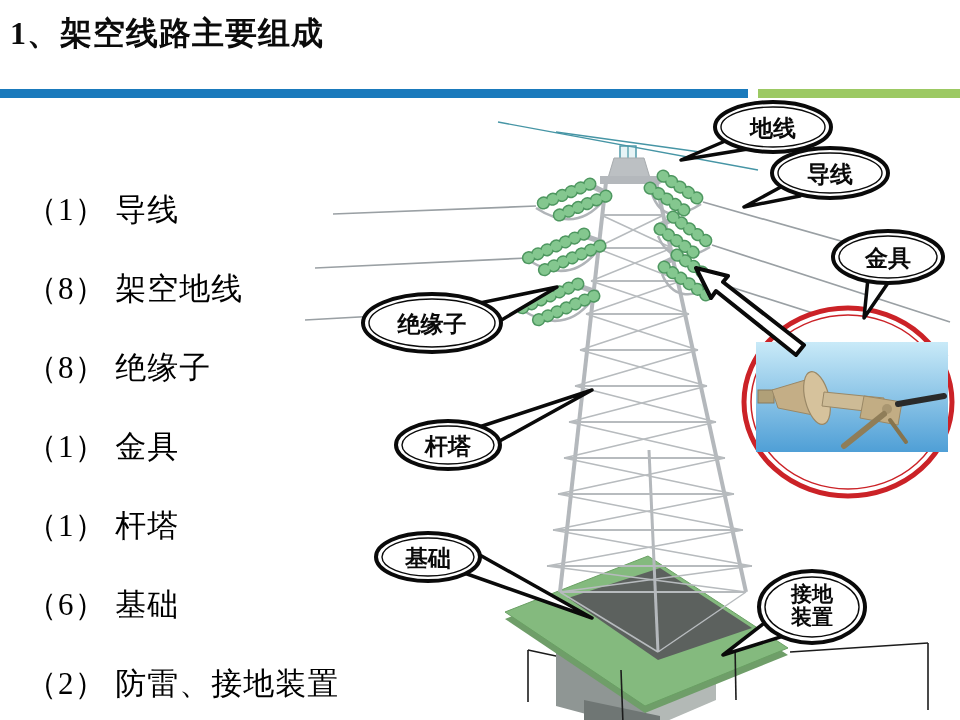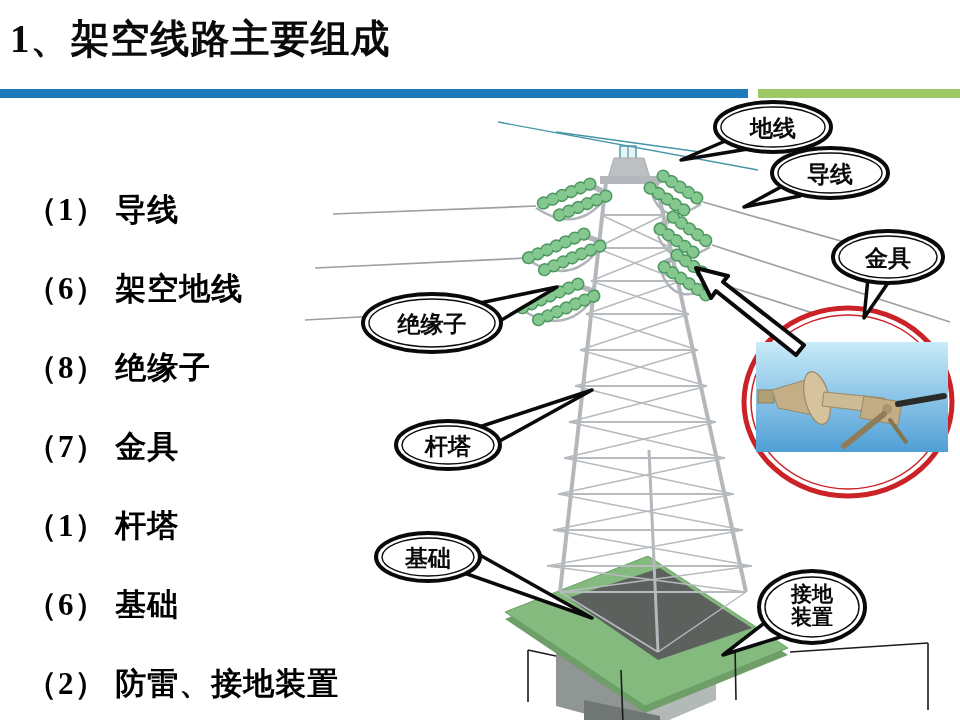--- a/index.html
+++ b/index.html
@@ -2,30 +2,30 @@
 <html><head>
 <meta charset="utf-8">
 <style>
   html,body{margin:0;padding:0;}
   body{
     width:960px;height:720px;position:relative;background:#ffffff;
     font-family:"Liberation Serif","DejaVu Serif",serif;overflow:hidden;
   }
   .title{
     position:absolute;left:10px;top:12px;width:700px;
-    font-size:39px;font-weight:700;color:#0b0b0b;letter-spacing:1px;
+    font-size:32px;font-weight:700;color:#0b0b0b;letter-spacing:1px;
     font-family:"Liberation Serif","DejaVu Serif",serif;
   }
   .divider{position:absolute;top:89px;height:9px;}
   .divider.blue{left:0;width:748px;background:#1a7abc;}
   .divider.green{left:758px;width:202px;background:#9cc963;}
   .item-list{position:absolute;left:26px;top:189px;}
   .item-list .li{
     font-size:31px;color:#000;margin-bottom:37px;white-space:nowrap;
-    font-weight:700;letter-spacing:1px;
+    font-weight:400;letter-spacing:1px;
   }
   svg.diagram{position:absolute;left:0;top:0;pointer-events:none;}
   svg text{
     font-family:"Liberation Sans","DejaVu Sans",sans-serif;
     font-weight:600;fill:#0a0a0a;text-anchor:middle;
   }
   .bubble-ellipse{fill:#ffffff;stroke:#0a0a0a;stroke-width:4;}
   .bubble-inner{fill:none;stroke:#0a0a0a;stroke-width:1.4;}
   .bubble-tail{fill:#ffffff;stroke:#0a0a0a;stroke-width:3.5;stroke-linejoin:round;}
   .steel{stroke:#b4b8bc;fill:none;}
@@ -38,23 +38,23 @@
 </head>
 <body>
 
 <div class="title">1、架空线路主要组成</div>
 
 <div class="divider blue"></div>
 <div class="divider green"></div>
 
 <div class="item-list">
   <div class="li">（1） 导线</div>
-  <div class="li">（6） 架空地线</div>
+  <div class="li">（8） 架空地线</div>
   <div class="li">（8） 绝缘子</div>
-  <div class="li">（7） 金具</div>
+  <div class="li">（1） 金具</div>
   <div class="li">（1） 杆塔</div>
   <div class="li">（6） 基础</div>
   <div class="li">（2） 防雷、接地装置</div>
 </div>
 
 <svg class="diagram" width="960" height="720" viewBox="0 0 960 720">
   <defs>
     <linearGradient id="skyGrad" x1="0" y1="0" x2="0" y2="1">
       <stop offset="0" stop-color="#c9eaf8"></stop>
       <stop offset="1" stop-color="#4f9fd6"></stop>

